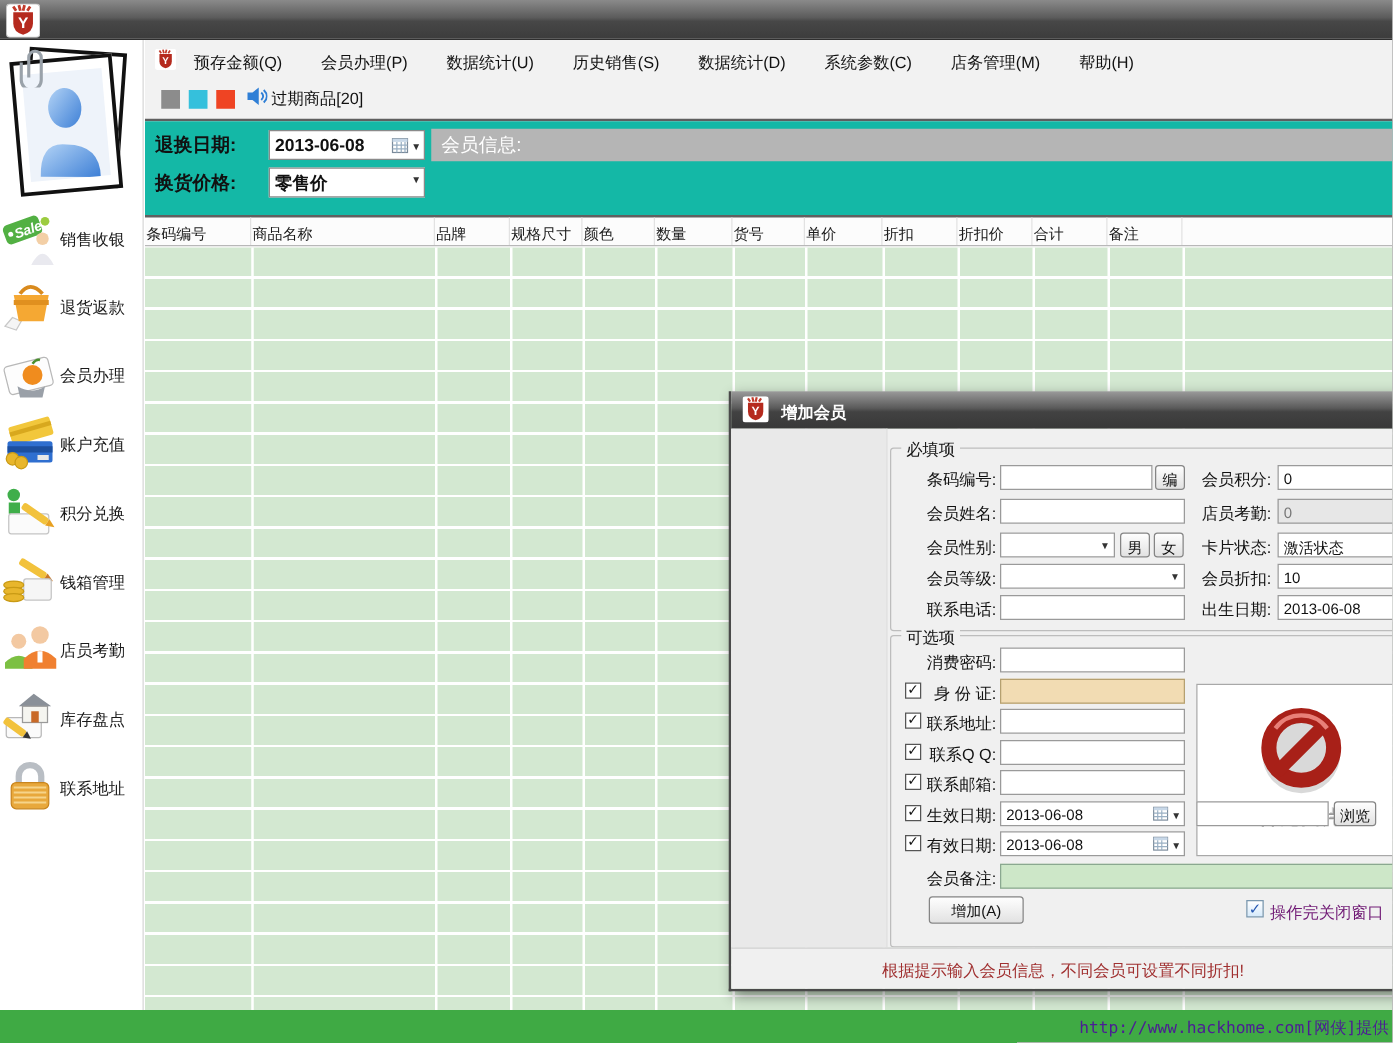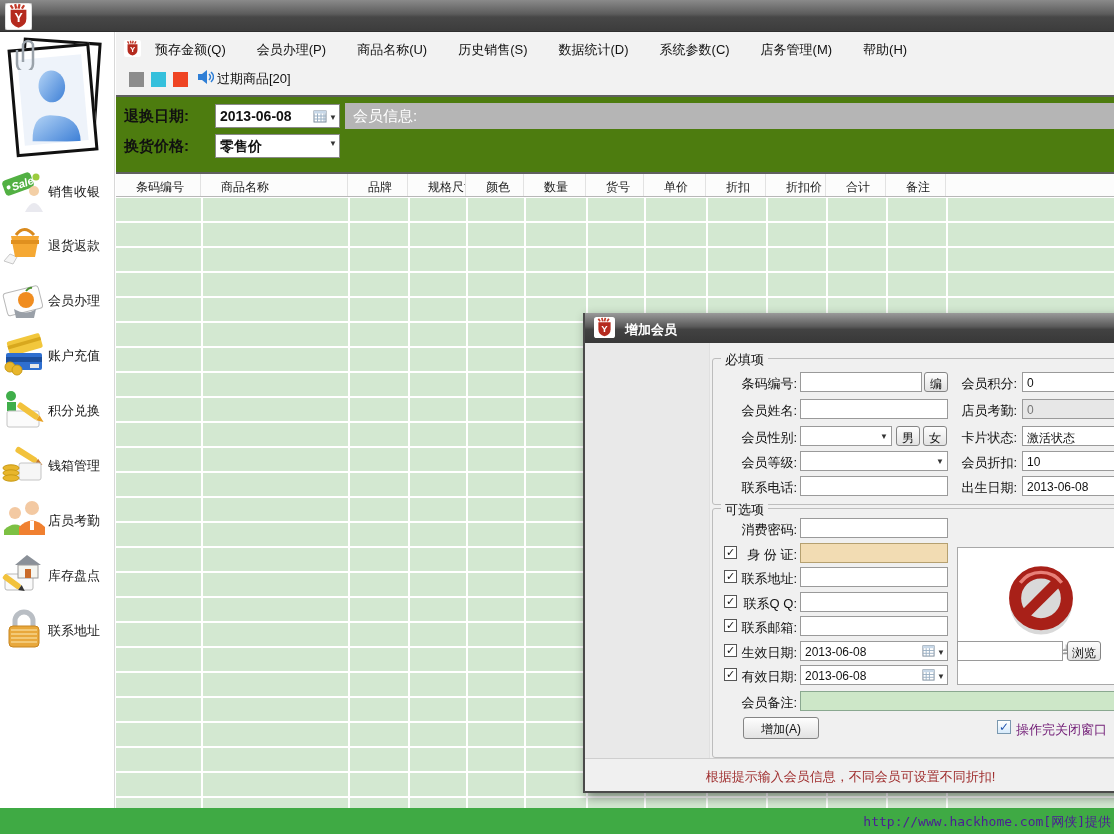--- a/index.html
+++ b/index.html
@@ -32,30 +32,30 @@
   .toolbar { position:absolute; left:0; top:33px; height:28px; width:100%; display:flex; align-items:center; }
   .sq { width:15px; height:15px; margin-left:7px; }
   .sq1 { background:#8c8c8c; margin-left:13px; }
   .sq2 { background:#35c0dc; }
   .sq3 { background:#ef4423; }
   .speaker { margin-left:8px; }
   .expired { font-size:13px; color:#111; margin-left:3px; }
   .topline { position:absolute; left:116px; top:95px; width:998px; height:2px; background:#5f5f5f; }
 
   
-  .formzone { position:absolute; left:116px; top:97px; width:998px; height:75px; background:#4d7c0f; }
+  .formzone { position:absolute; left:116px; top:97px; width:998px; height:75px; background:#14b8a6; }
   .f-label { position:absolute; font-size:15px; font-weight:bold; color:#111; }
   .f-widget { position:absolute; left:99px; width:125px; height:24px; background:#fff; border:1px solid #8a8a8a; font-size:14px; font-weight:bold; color:#111; padding:3px 4px; }
   .f-widget .wicons { position:absolute; right:2px; top:4px; display:flex; align-items:center; }
   .arrow-dn { font-size:8px; color:#333; margin-left:2px; }
   .gray-bar { position:absolute; left:229px; width:769px; height:26px; background:#b5b5b5; color:#fff; font-size:15px; padding:4px 8px; }
 
   
   .thead { position:absolute; left:116px; top:172px; width:998px; height:25px; background:#fcfcfc; border-top:2px solid #606060; border-bottom:1px solid #b8b8b8; display:flex; }
-  .th { height:100%; border-right:1px solid #e2e2e2; font-size:12px; color:#1a1a1a; padding:5px 0 0 20px; overflow:hidden; white-space:nowrap; }
+  .th { height:100%; border-right:1px solid #e2e2e2; font-size:12px; color:#1a1a1a; padding:5px 0 0 1px; overflow:hidden; white-space:nowrap; }
   .tbody { position:absolute; left:116px; top:198px; width:998px; height:610px;
     background:repeating-linear-gradient(to bottom,#d3e8d1 0 23px,#ffffff 23px 25px); }
   .vline { position:absolute; top:0; width:2px; height:100%; background:#fff; }
 
   
   .footer { position:absolute; left:0; top:808px; width:1114px; height:26px; background:#3faa44; }
   .footer .credit { position:absolute; right:3px; top:5px; font-family:"DejaVu Sans Mono",monospace; font-size:13px; color:#4c1d95; }
 
   
   .dialog { position:absolute; left:583px; top:313px; width:545px; height:480px; border:2px solid #4a4a4a; border-top:none; box-shadow:3px 4px 10px rgba(0,0,0,.45); z-index:10; }
@@ -253,21 +253,21 @@
       <span class="mlogo">
         <svg width="17" height="17" viewBox="0 0 24 24">
             <rect x="0" y="0" width="24" height="24" rx="3" fill="#fff"></rect>
             <path d="M5 2 l2 3 M9 1 l1 4 M13 1 l-1 4 M17 2 l-2 3" stroke="#c23a2a" stroke-width="2" fill="none"></path>
             <path d="M5 6 h14 v8 q0 6 -7 8 q-7 -2 -7 -8 z" fill="#b52a1e"></path>
             <text x="12" y="17" text-anchor="middle" font-size="11" font-weight="bold" fill="#fff">Y</text>
           </svg>
       </span>
       <span class="menu-item">预存金额(Q)</span>
       <span class="menu-item">会员办理(P)</span>
-      <span class="menu-item">商品名称(U)</span>
+      <span class="menu-item">数据统计(U)</span>
       <span class="menu-item">历史销售(S)</span>
       <span class="menu-item">数据统计(D)</span>
       <span class="menu-item">系统参数(C)</span>
       <span class="menu-item">店务管理(M)</span>
       <span class="menu-item">帮助(H)</span>
     </div>
     <div class="toolbar">
       <span class="sq sq1"></span>
       <span class="sq sq2"></span>
       <span class="sq sq3"></span>

